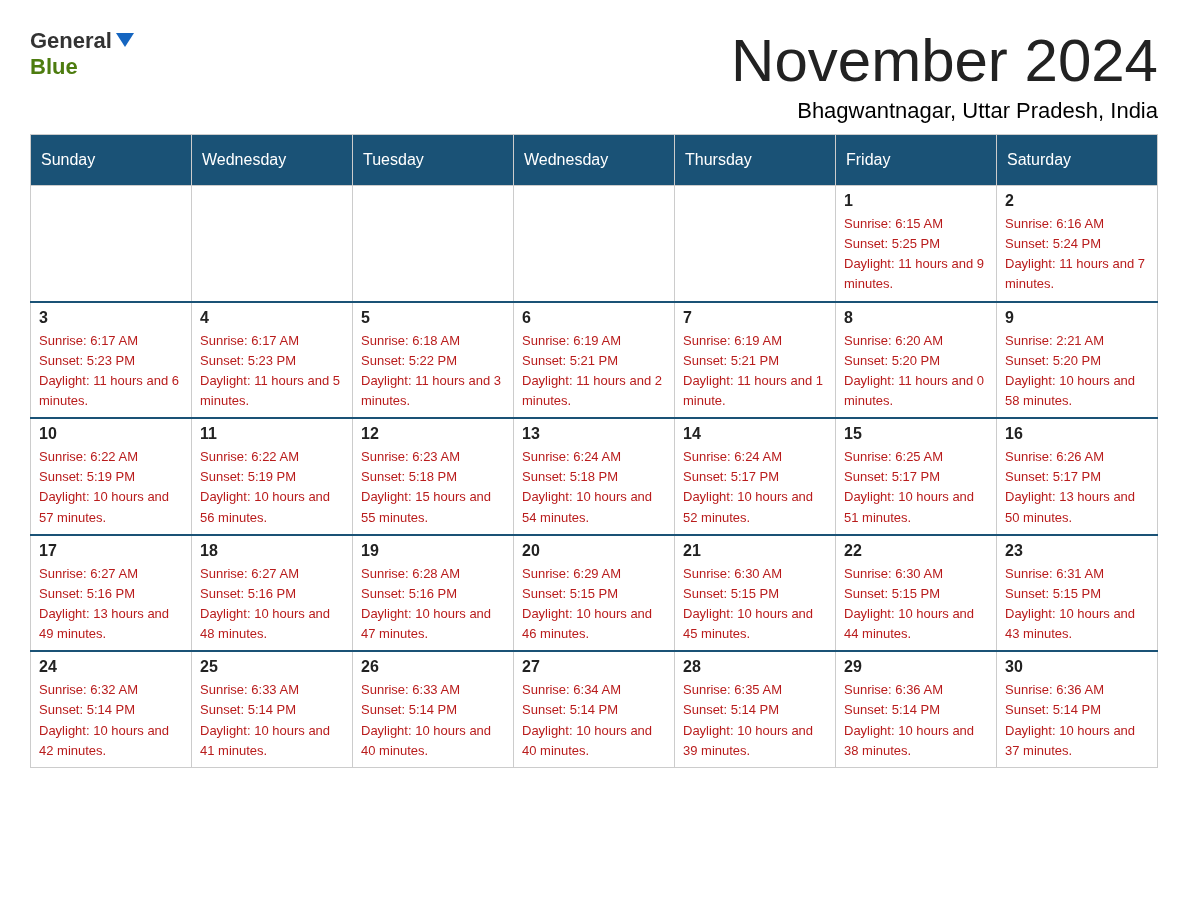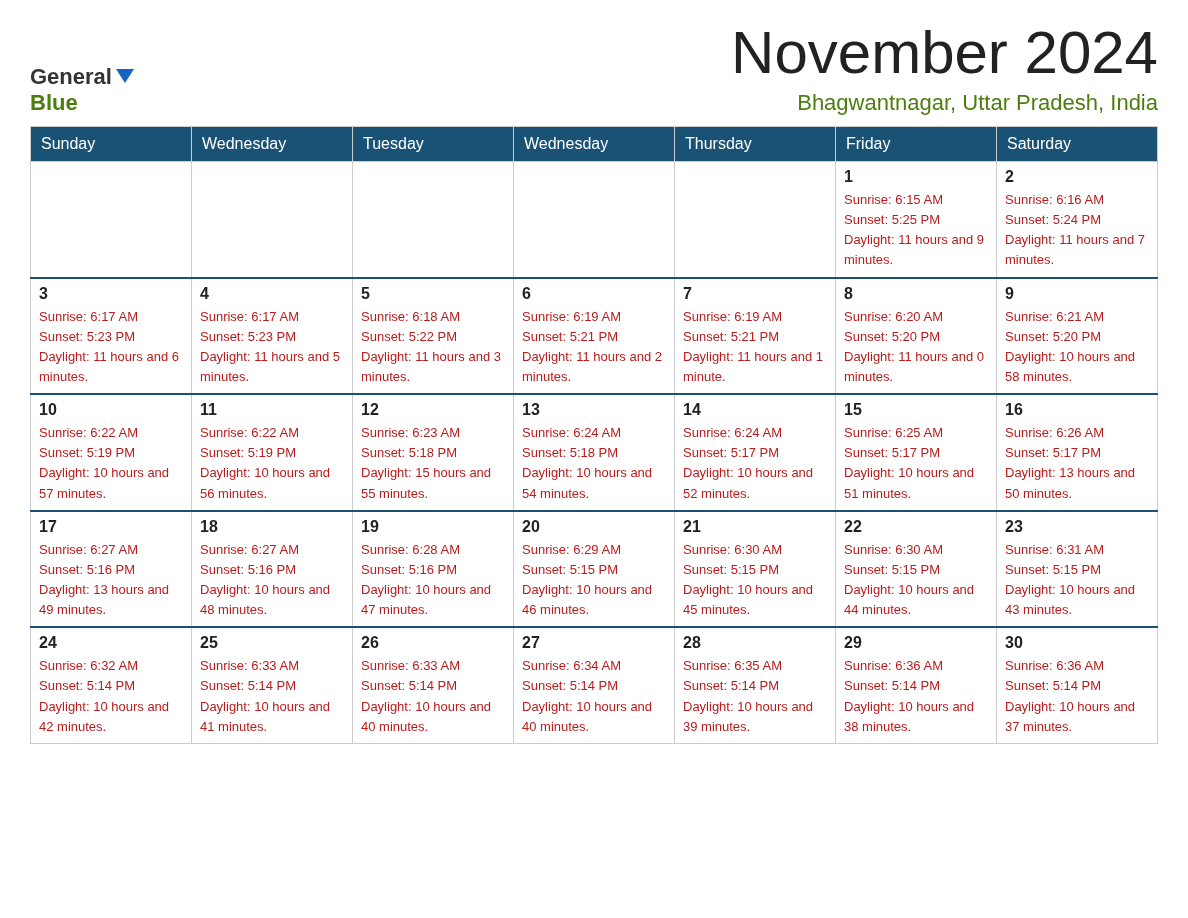--- a/index.html
+++ b/index.html
@@ -6,22 +6,23 @@
     body {
       font-family: Arial, sans-serif;
       background: #fff;
       padding: 20px 30px;
       width: 1188px;
       min-height: 918px;
     }
     .header-area {
       display: flex;
       justify-content: space-between;
-      align-items: flex-end;
+      align-items: flex-start;
       margin-bottom: 10px;
+      margin-top: 8px;
     }
     .logo-text-general {
       font-size: 22px;
       font-weight: bold;
       color: #333;
     }
     .logo-text-blue {
       font-size: 22px;
       font-weight: bold;
       color: #4d7c0f;
@@ -30,34 +31,34 @@
       text-align: right;
     }
     .month-title {
       font-size: 60px;
       font-weight: normal;
       color: #222;
       line-height: 1.1;
     }
     .location-subtitle {
       font-size: 22px;
-      color: #4d7c0f;
+      color: #000000;
       margin-top: 4px;
     }
     .calendar-table {
       width: 100%;
       border-collapse: collapse;
       margin-top: 8px;
     }
     .calendar-table th {
       background-color: #1a5276;
       color: #fff;
       font-size: 16px;
       font-weight: normal;
-      padding: 8px 10px;
+      padding: 16px 10px;
       text-align: left;
       border: 1px solid #ccc;
     }
     .calendar-table td {
       vertical-align: top;
       border: 1px solid #ccc;
       padding: 6px 8px;
       width: calc(100% / 7);
       min-height: 110px;
       font-size: 13px;
@@ -163,21 +164,21 @@
         <td>
           <span class="day-number">7</span>
           <div class="day-info"><span>Sunrise: 6:19 AM</span><br><span>Sunset: 5:21 PM</span><br><span>Daylight: 11 hours and 1 minute.</span><br></div>
         </td>
         <td>
           <span class="day-number">8</span>
           <div class="day-info"><span>Sunrise: 6:20 AM</span><br><span>Sunset: 5:20 PM</span><br><span>Daylight: 11 hours and 0 minutes.</span><br></div>
         </td>
         <td>
           <span class="day-number">9</span>
-          <div class="day-info"><span>Sunrise: 6:21 AM</span><br><span>Sunset: 5:20 PM</span><br><span>Daylight: 10 hours and 58 minutes.</span><br></div>
+          <div class="day-info"><span>Sunrise: 2:21 AM</span><br><span>Sunset: 5:20 PM</span><br><span>Daylight: 10 hours and 58 minutes.</span><br></div>
         </td>
       </tr>
       <tr class="row-divider">
         <td>
           <span class="day-number">10</span>
           <div class="day-info"><span>Sunrise: 6:22 AM</span><br><span>Sunset: 5:19 PM</span><br><span>Daylight: 10 hours and 57 minutes.</span><br></div>
         </td>
         <td>
           <span class="day-number">11</span>
           <div class="day-info"><span>Sunrise: 6:22 AM</span><br><span>Sunset: 5:19 PM</span><br><span>Daylight: 10 hours and 56 minutes.</span><br></div>

